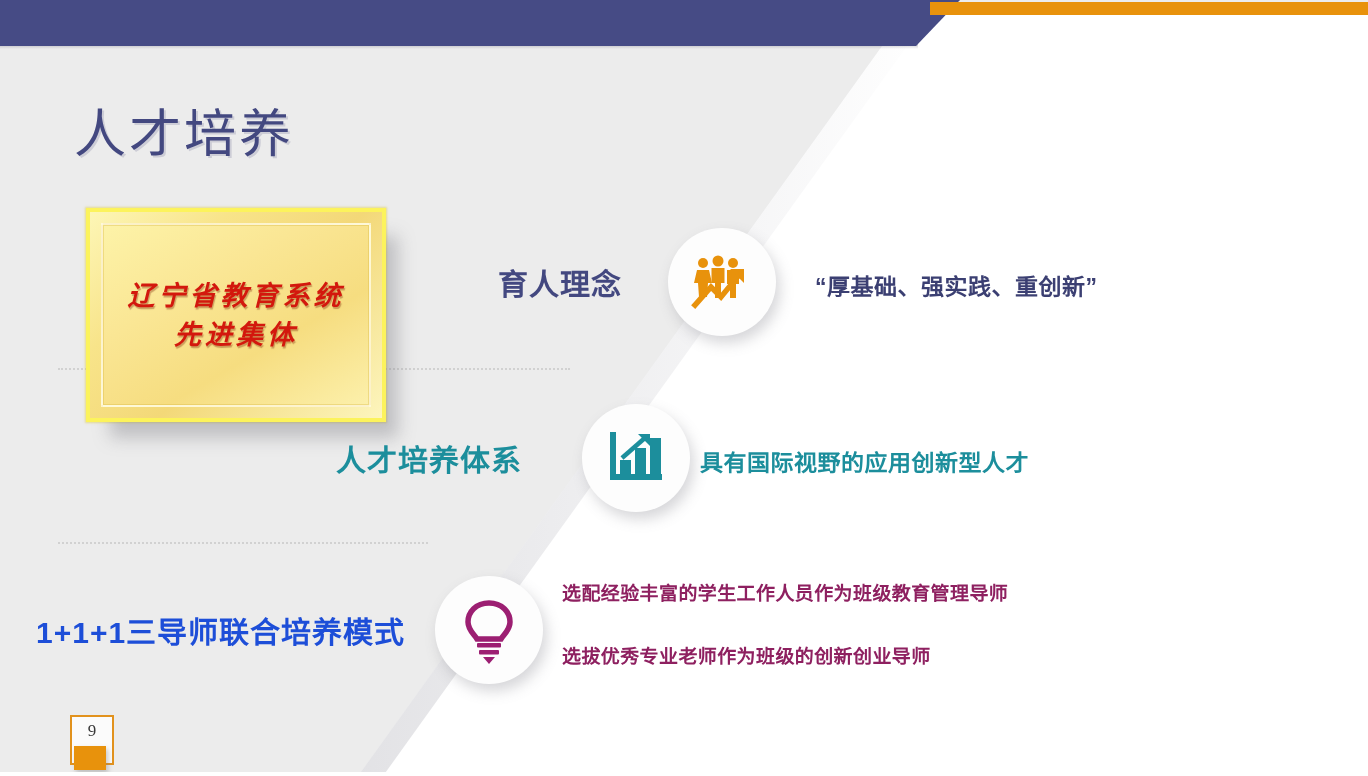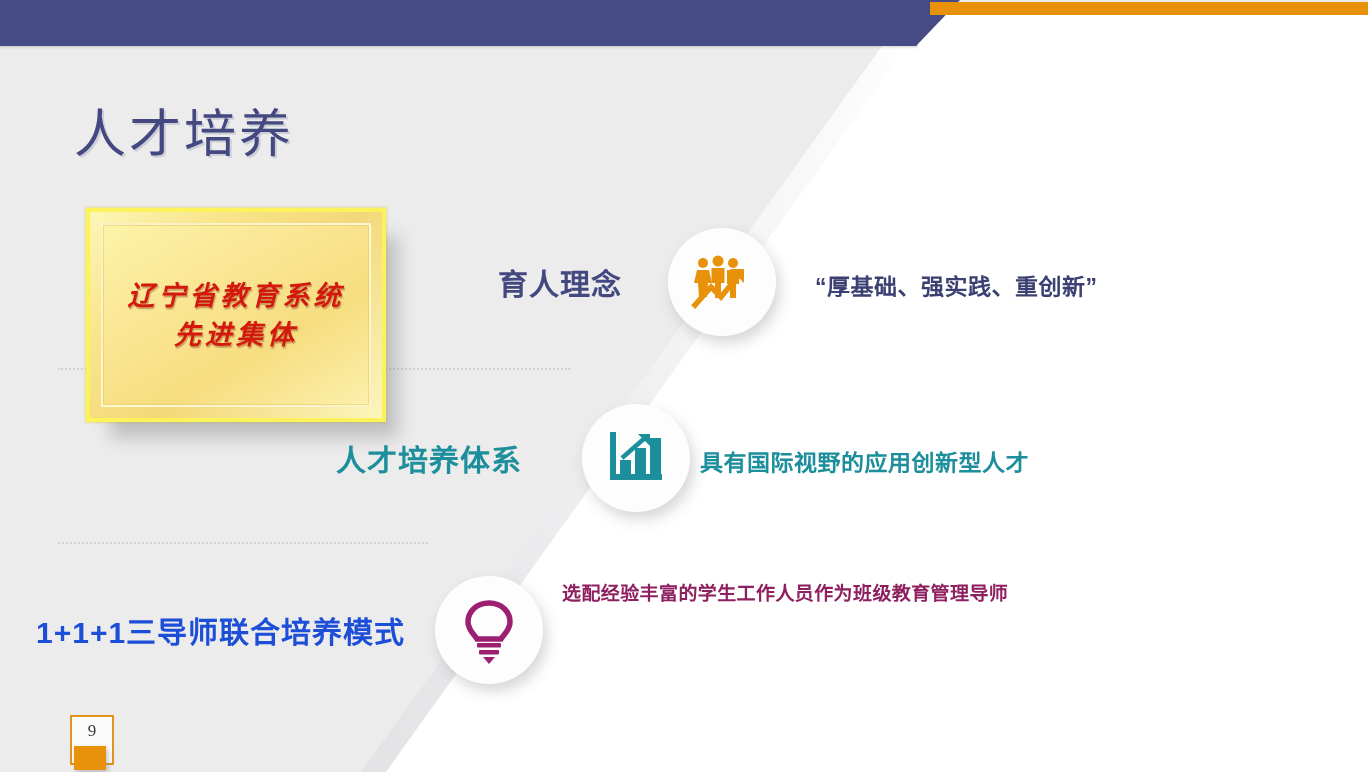--- a/index.html
+++ b/index.html
@@ -299,20 +299,21 @@
         <g fill="#9c1f72">
           <rect x="22" y="47" width="24" height="4.5" rx="1"></rect>
           <rect x="24" y="54" width="20" height="4.5" rx="1"></rect>
           <path d="M28 61 L40 61 L34 68 Z"></path>
         </g>
       </svg>
     </div>
   </div>
   <div class="bullets">
     <div class="bullet">选配经验丰富的学生工作人员作为班级教育管理导师</div>
+    <div class="bullet">选拔优秀专业老师作为班级的创新创业导师</div>
   </div>
 
   <div class="page-badge">
     <span class="page-num">9</span>
   </div>
   <div class="page-square"></div>
 
   <div class="bottom-strip"></div>
 </div>
 

